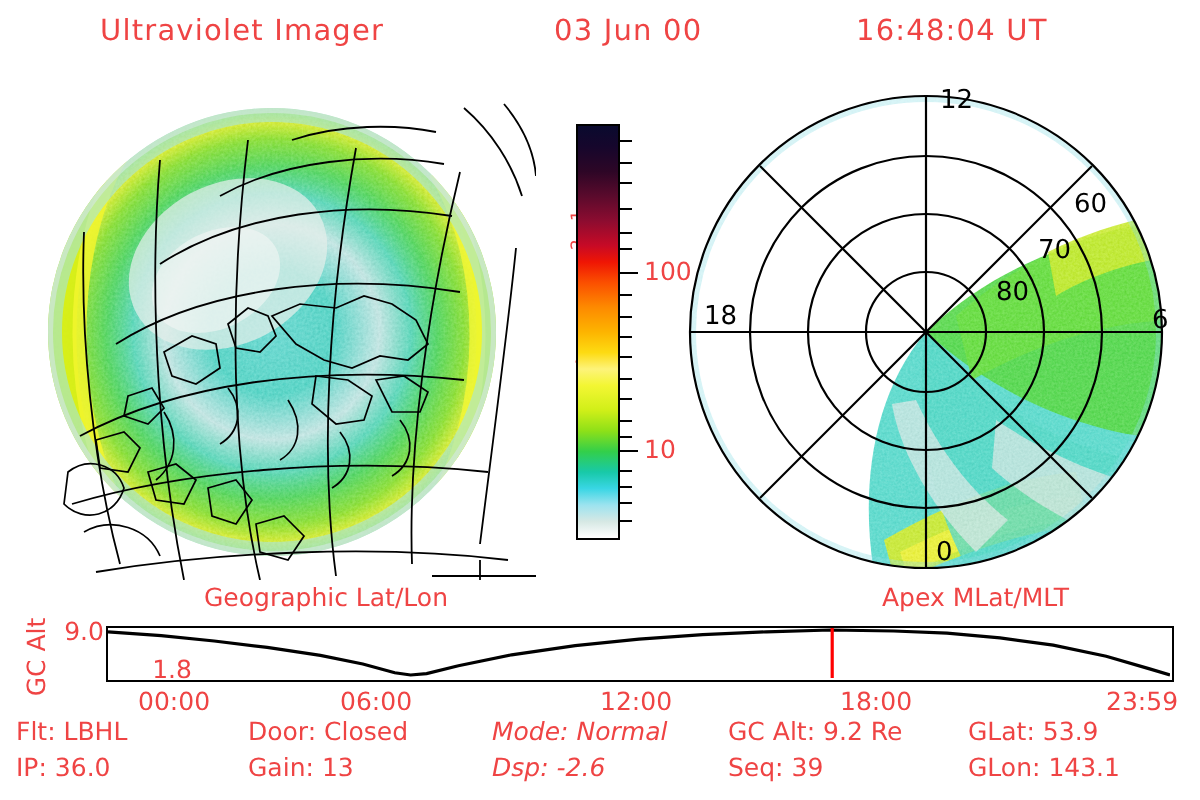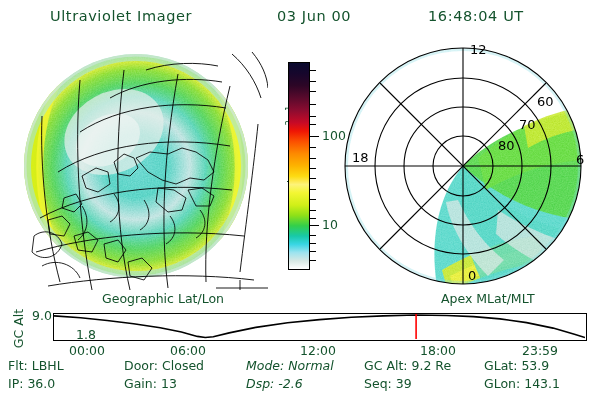--- a/index.html
+++ b/index.html
@@ -7,21 +7,21 @@
     margin: 0;
     padding: 0;
     background: #ffffff;
   }
   #app {
     position: relative;
     width: 600px;
     height: 400px;
     background: #ffffff;
     font-family: "DejaVu Sans", sans-serif;
-    color: #14532d;
+    color: #ef4444;
     overflow: hidden;
   }
 
   
   .header {
     position: absolute;
     top: 6px;
     left: 0;
     width: 600px;
     height: 24px;
@@ -375,21 +375,21 @@
       <svg id="orbit-svg" width="531" height="25" viewBox="0 0 531 25" preserveAspectRatio="none">
         <polyline id="orbit-trace" fill="none" stroke="#000000" stroke-width="1.6" points="0.0,1.9 26.6,3.8 53.1,6.5 79.6,9.7 106.2,13.7 127.4,18.0 143.4,22.4 151.3,23.5 159.3,22.8 175.2,18.9 201.8,13.4 233.6,8.8 265.5,5.6 297.4,3.3 329.2,1.9 361.1,1.0 392.9,1.5 419.5,2.6 446.0,4.9 472.6,8.6 499.1,14.1 520.4,20.3 531.0,23.5"></polyline>
         <line id="orbit-marker" y1="0" y2="25" stroke="#ff0000" stroke-width="1.6" x1="362.1" x2="362.1"></line>
       </svg>
     </div>
     <div id="orbit-xticks">
         <div class="orbit-xtick" style="left: 48px; margin-left: 21px;">00:00</div>
         <div class="orbit-xtick" style="left: 170px;">06:00</div>
         <div class="orbit-xtick" style="left: 300px;">12:00</div>
         <div class="orbit-xtick" style="left: 420px;">18:00</div>
-        <div class="orbit-xtick" style="left: 522px;">23:59</div>
+        <div class="orbit-xtick" style="left: 553px;">23:59</div>
       </div>
   </div>
 
   <div id="status-block">
     <div class="status-cell status-row0 col0">
       <span>Flt:</span>
       <span>LBHL</span>
     </div>
     <div class="status-cell status-row1 col0">
       <span>IP:</span>

